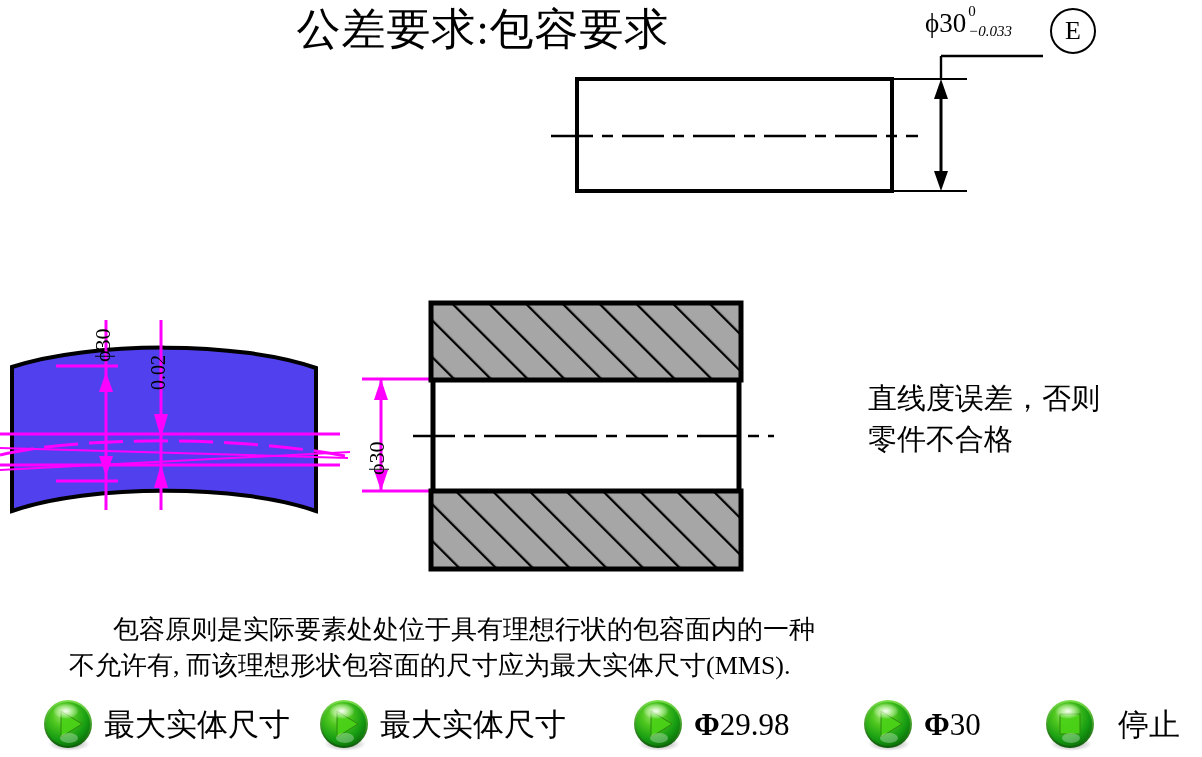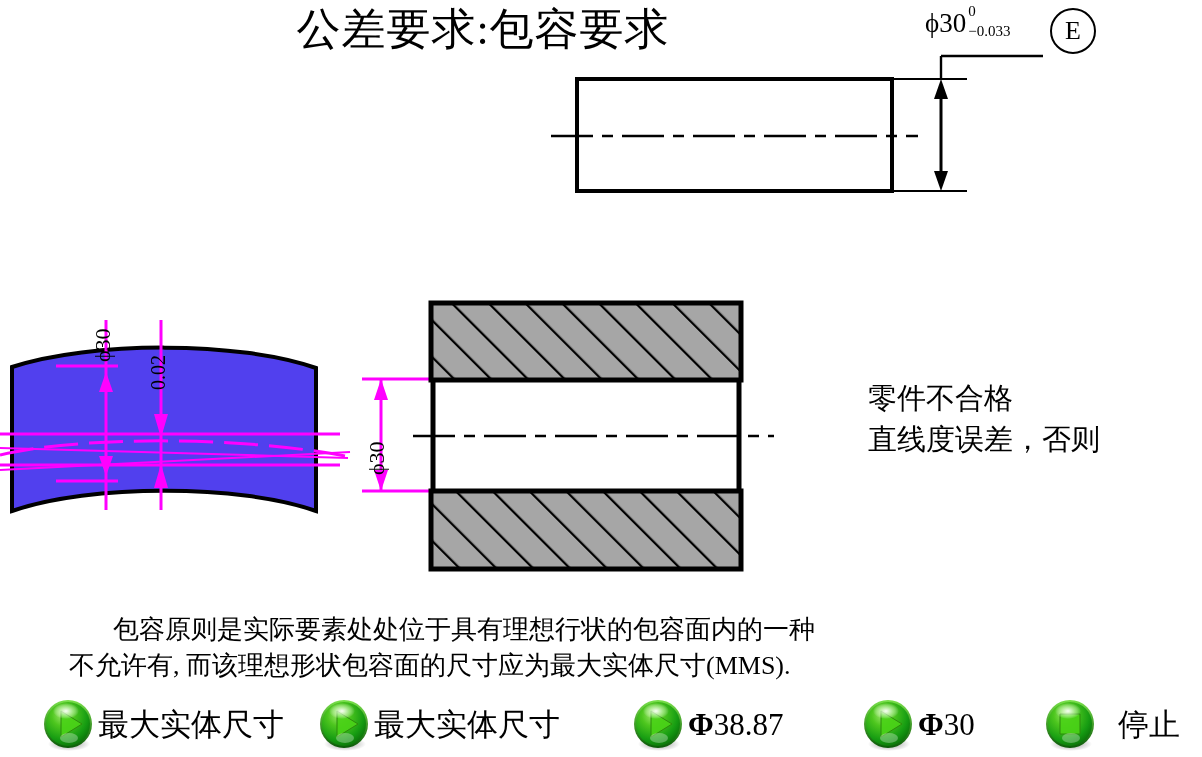--- a/index.html
+++ b/index.html
@@ -42,21 +42,21 @@
   #top-callout .tol {
     display: inline-block;
     vertical-align: middle;
     font-size: 15px;
     line-height: 15px;
     margin-left: 2px;
     position: relative;
     top: 1px;
   }
   #top-callout .tol .up { display: block; text-align: left; position: relative; top: -8px; }
-  #top-callout .tol .low { display: block; text-align: left; position: relative; top: -3px; }
+  #top-callout .tol .low { display: block; text-align: left; position: relative; top: -3px; font-style: italic; }
   #e-circle {
     position: absolute;
     left: 1050px;
     top: 8px;
     width: 42px;
     height: 42px;
     border: 2px solid #000;
     border-radius: 50%;
     font-size: 26px;
     line-height: 41px;
@@ -124,21 +124,21 @@
   }
   .orb {
     position: relative;
     width: 52px;
     height: 52px;
     flex: 0 0 52px;
   }
   .btn-label {
     font-size: 31px;
     line-height: 36px;
-    margin-left: 4px;
+    margin-left: 10px;
   }
   .btn-label.bold { font-weight: bold; }
   .btn-label.bold .num { font-weight: normal; }
   .btn-label.spaced { margin-left: 14px; }
 </style>
 </head>
 <body>
 
 <div id="title">
   <span class="title-inner">公差要求:包容要求</span>
@@ -246,22 +246,22 @@
 
     <line x1="413" y1="436" x2="774" y2="436" stroke="#000000" stroke-width="2.6" stroke-dasharray="42,9,11,9"></line>
   </g>
 </svg>
 
 <div class="vlabel" style="left:92px; top:362px;">ϕ30</div>
 <div class="vlabel small" style="left:147px; top:390px;">0.02</div>
 <div class="vlabel" style="left:366px; top:475px;">ϕ30</div>
 
 <div id="explain">
+  <div>直线度误差，否则</div>
   <div>零件不合格</div>
-  <div>直线度误差，否则</div>
 </div>
 
 <div id="para">
   <span class="l1">包容原则是实际要素处处位于具有理想行状的包容面内的一种</span>
   <span class="l2">不允许有, 而该理想形状包容面的尺寸应为最大实体尺寸(MMS).</span>
 </div>
 
 <div id="buttons">
     <div class="btn" style="left: 42px;">
       <div class="orb"><svg width="52" height="52" viewBox="0 0 52 52">
@@ -287,21 +287,21 @@
     </div>
     <div class="btn" style="left: 632px;">
       <div class="orb"><svg width="52" height="52" viewBox="0 0 52 52">
           <ellipse cx="27" cy="45" rx="21" ry="7" fill="url(#orbShadow)"></ellipse>
           <circle cx="26" cy="25" r="24" fill="url(#orbRim)"></circle>
           <circle cx="26" cy="25" r="22" fill="url(#orbGrad)"></circle>
           <path d="M19,12 L40,25 L19,38 Z" fill="#4ad117" fill-opacity="0.92" stroke="#2d8a0d" stroke-width="1"></path>
           <ellipse cx="24" cy="12" rx="13" ry="8" fill="url(#orbHilite)"></ellipse>
           <ellipse cx="27" cy="39" rx="9" ry="5" fill="#ffffff" fill-opacity="0.30"></ellipse>
         </svg></div>
-      <span class="btn-label bold"><span>Φ</span><span class="num">38.87</span></span>
+      <span class="btn-label bold"><span>Φ</span><span class="num">29.98</span></span>
     </div>
     <div class="btn" style="left: 862px;">
       <div class="orb"><svg width="52" height="52" viewBox="0 0 52 52">
           <ellipse cx="27" cy="45" rx="21" ry="7" fill="url(#orbShadow)"></ellipse>
           <circle cx="26" cy="25" r="24" fill="url(#orbRim)"></circle>
           <circle cx="26" cy="25" r="22" fill="url(#orbGrad)"></circle>
           <path d="M19,12 L40,25 L19,38 Z" fill="#4ad117" fill-opacity="0.92" stroke="#2d8a0d" stroke-width="1"></path>
           <ellipse cx="24" cy="12" rx="13" ry="8" fill="url(#orbHilite)"></ellipse>
           <ellipse cx="27" cy="39" rx="9" ry="5" fill="#ffffff" fill-opacity="0.30"></ellipse>
         </svg></div>

